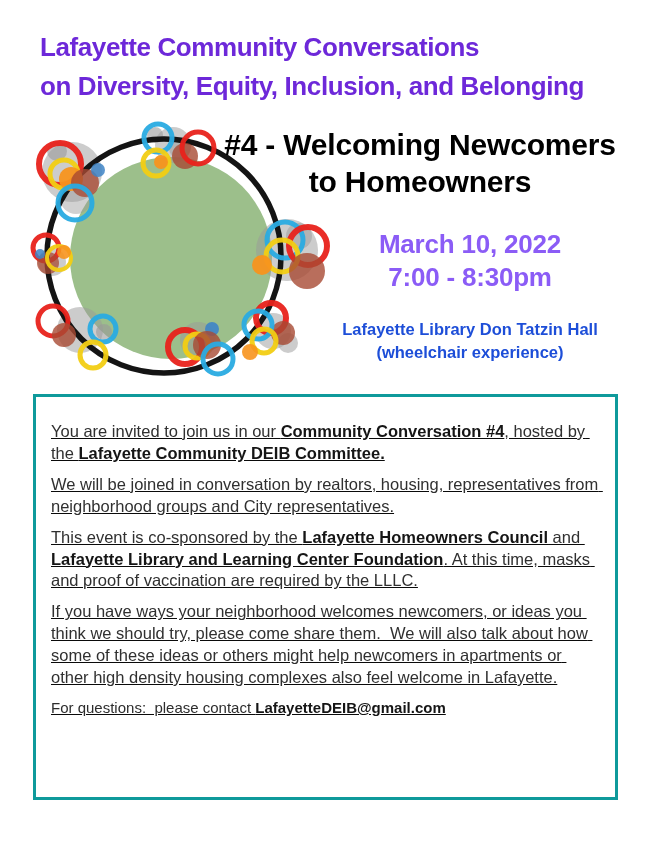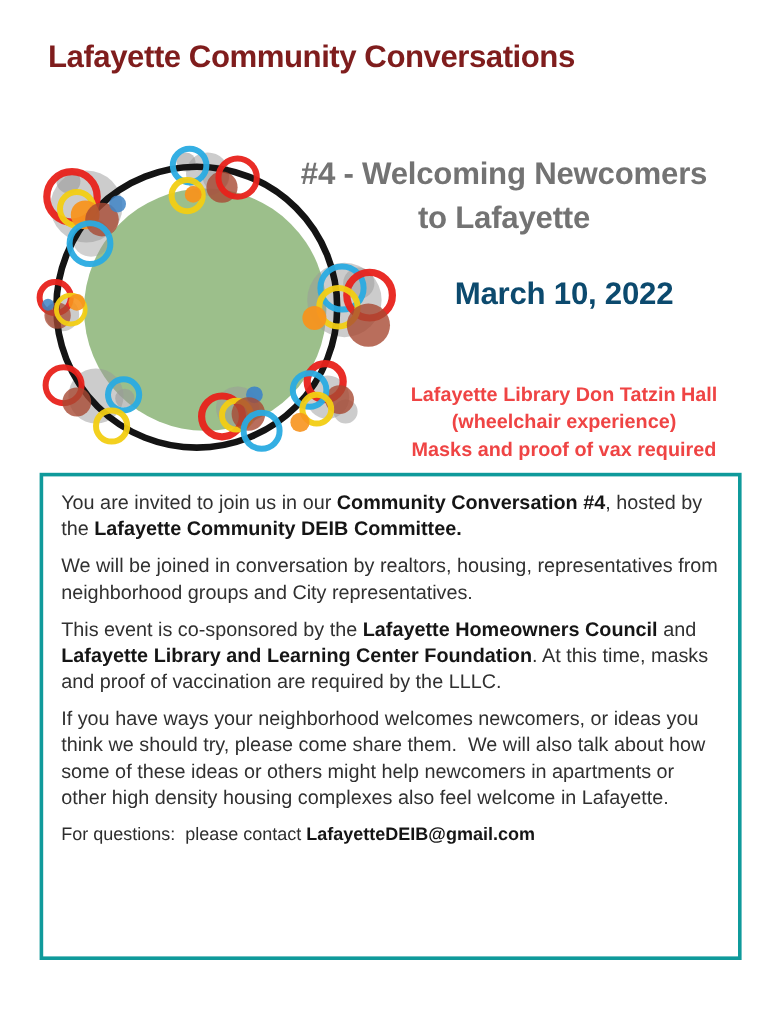--- a/index.html
+++ b/index.html
@@ -8,65 +8,67 @@
     width: 650px; height: 841px;
     margin: 0 auto;
     background: #ffffff;
     overflow: hidden;
     font-family: "Liberation Sans", sans-serif;
     color: #0a0a0a;
   }
   .title {
     position: absolute; left: 40px; top: 28px; width: 590px;
     font-size: 26px; line-height: 39px; font-weight: 600;
-    letter-spacing: -0.4px; color: #7f1d1d;
+    letter-spacing: -0.4px; color: #6d28d9;
   }
   .graphic {
     position: absolute; left: 13px; top: 108px;
     width: 340px; height: 297px;
   }
   .headline {
     position: absolute; left: 200px; top: 126px; width: 440px;
-    text-align: center; font-size: 26px; line-height: 37px;
-    font-weight: 600; letter-spacing: -0.2px; color: #737373;
+    text-align: center; font-size: 30px; line-height: 37px;
+    font-weight: 600; letter-spacing: -0.2px; color: #000000;
   }
   .datetime {
     position: absolute; left: 330px; top: 228px; width: 280px;
     text-align: center; font-size: 26px; line-height: 33px;
-    font-weight: 600; letter-spacing: -0.2px; color: #0c4a6e;
+    font-weight: 600; letter-spacing: -0.2px; color: #8b5cf6;
   }
   .venue {
     position: absolute; left: 310px; top: 318px; width: 320px;
     text-align: center; font-size: 16.5px; line-height: 23px;
-    font-weight: 600; color: #ef4444;
+    font-weight: 600; color: #1d4ed8;
   }
   .details-box {
     position: absolute; left: 33px; top: 394px;
     width: 585px; height: 406px;
     border: 3px solid #0f9a9b;
     box-sizing: border-box;
-    padding: 12px 15px 0 15px;
+    padding: 24px 15px 0 15px;
     background: #ffffff;
+    text-decoration: underline;
   }
   .body-par {
     margin: 0 0 9px 0;
     font-size: 16.5px; line-height: 21.9px;
     color: #303030;
     white-space: pre-wrap;
   }
   .body-par .b { font-weight: bold; color: #151515; }
   .body-par.small { font-size: 15px; line-height: 20px; color: #2d2d2d; }
 </style>
 </head>
 <body>
 
 <div class="page">
 
   <div class="title">
     <div>Lafayette Community Conversations</div>
+    <div>on Diversity, Equity, Inclusion, and Belonging</div>
   </div>
 
   <svg class="graphic" viewBox="13 108 340 297" xmlns="http://www.w3.org/2000/svg">
       <circle cx="171" cy="258" r="101" fill="#9cbf8b" fill-opacity="1"></circle>
       <circle cx="72" cy="172" r="30" fill="#9a9a9a" fill-opacity="0.5"></circle>
       <circle cx="57" cy="151" r="10" fill="#9a9a9a" fill-opacity="0.6"></circle>
       <circle cx="76" cy="198" r="16" fill="#9a9a9a" fill-opacity="0.45"></circle>
       <circle cx="173" cy="145" r="18" fill="#9a9a9a" fill-opacity="0.5"></circle>
       <circle cx="155" cy="135" r="8" fill="#9a9a9a" fill-opacity="0.6"></circle>
       <circle cx="180" cy="148" r="11" fill="#9a9a9a" fill-opacity="0.5"></circle>
@@ -111,31 +113,31 @@
       <circle cx="218" cy="359" r="15" fill="none" stroke="#29abe2" stroke-width="5" stroke-opacity="0.95"></circle>
       <circle cx="271" cy="318" r="15" fill="none" stroke="#e8221b" stroke-width="6" stroke-opacity="0.95"></circle>
       <circle cx="283" cy="333" r="12" fill="#a84a33" fill-opacity="0.8"></circle>
       <circle cx="258" cy="325" r="14" fill="none" stroke="#29abe2" stroke-width="5" stroke-opacity="0.95"></circle>
       <circle cx="264" cy="341" r="12" fill="none" stroke="#f2cd13" stroke-width="5" stroke-opacity="0.95"></circle>
       <circle cx="250" cy="352" r="8" fill="#f7941e" fill-opacity="0.9"></circle>
     </svg>
 
   <div class="headline">
     <div>#4 - Welcoming Newcomers</div>
-    <div>to Lafayette</div>
+    <div>to Homeowners</div>
   </div>
 
   <div class="datetime">
     <div>March 10, 2022</div>
+    <div>7:00 - 8:30pm</div>
   </div>
 
   <div class="venue">
     <div>Lafayette Library Don Tatzin Hall</div>
     <div>(wheelchair experience)</div>
-    <div>Masks and proof of vax required</div>
   </div>
 
   <div class="details-box" style="border-color: rgb(15, 154, 155);">
     <div>
         <p class="body-par"><span>You are invited to join us in our </span><span class="b">Community Conversation #4</span><span>, hosted by the </span><span class="b">Lafayette Community DEIB Committee.</span></p>
         <p class="body-par"><span>We will be joined in conversation by realtors, housing, representatives from neighborhood groups and City representatives.</span></p>
         <p class="body-par"><span>This event is co-sponsored by the </span><span class="b">Lafayette Homeowners Council</span><span> and </span><span class="b">Lafayette Library and Learning Center Foundation</span><span>. At this time, masks and proof of vaccination are required by the LLLC.</span></p>
         <p class="body-par"><span>If you have ways your neighborhood welcomes newcomers, or ideas you think we should try, please come share them.  We will also talk about how some of these ideas or others might help newcomers in apartments or other high density housing complexes also feel welcome in Lafayette.</span></p>
         <p class="body-par small"><span>For questions:  please contact </span><span class="b">LafayetteDEIB@gmail.com</span></p>
       </div>

